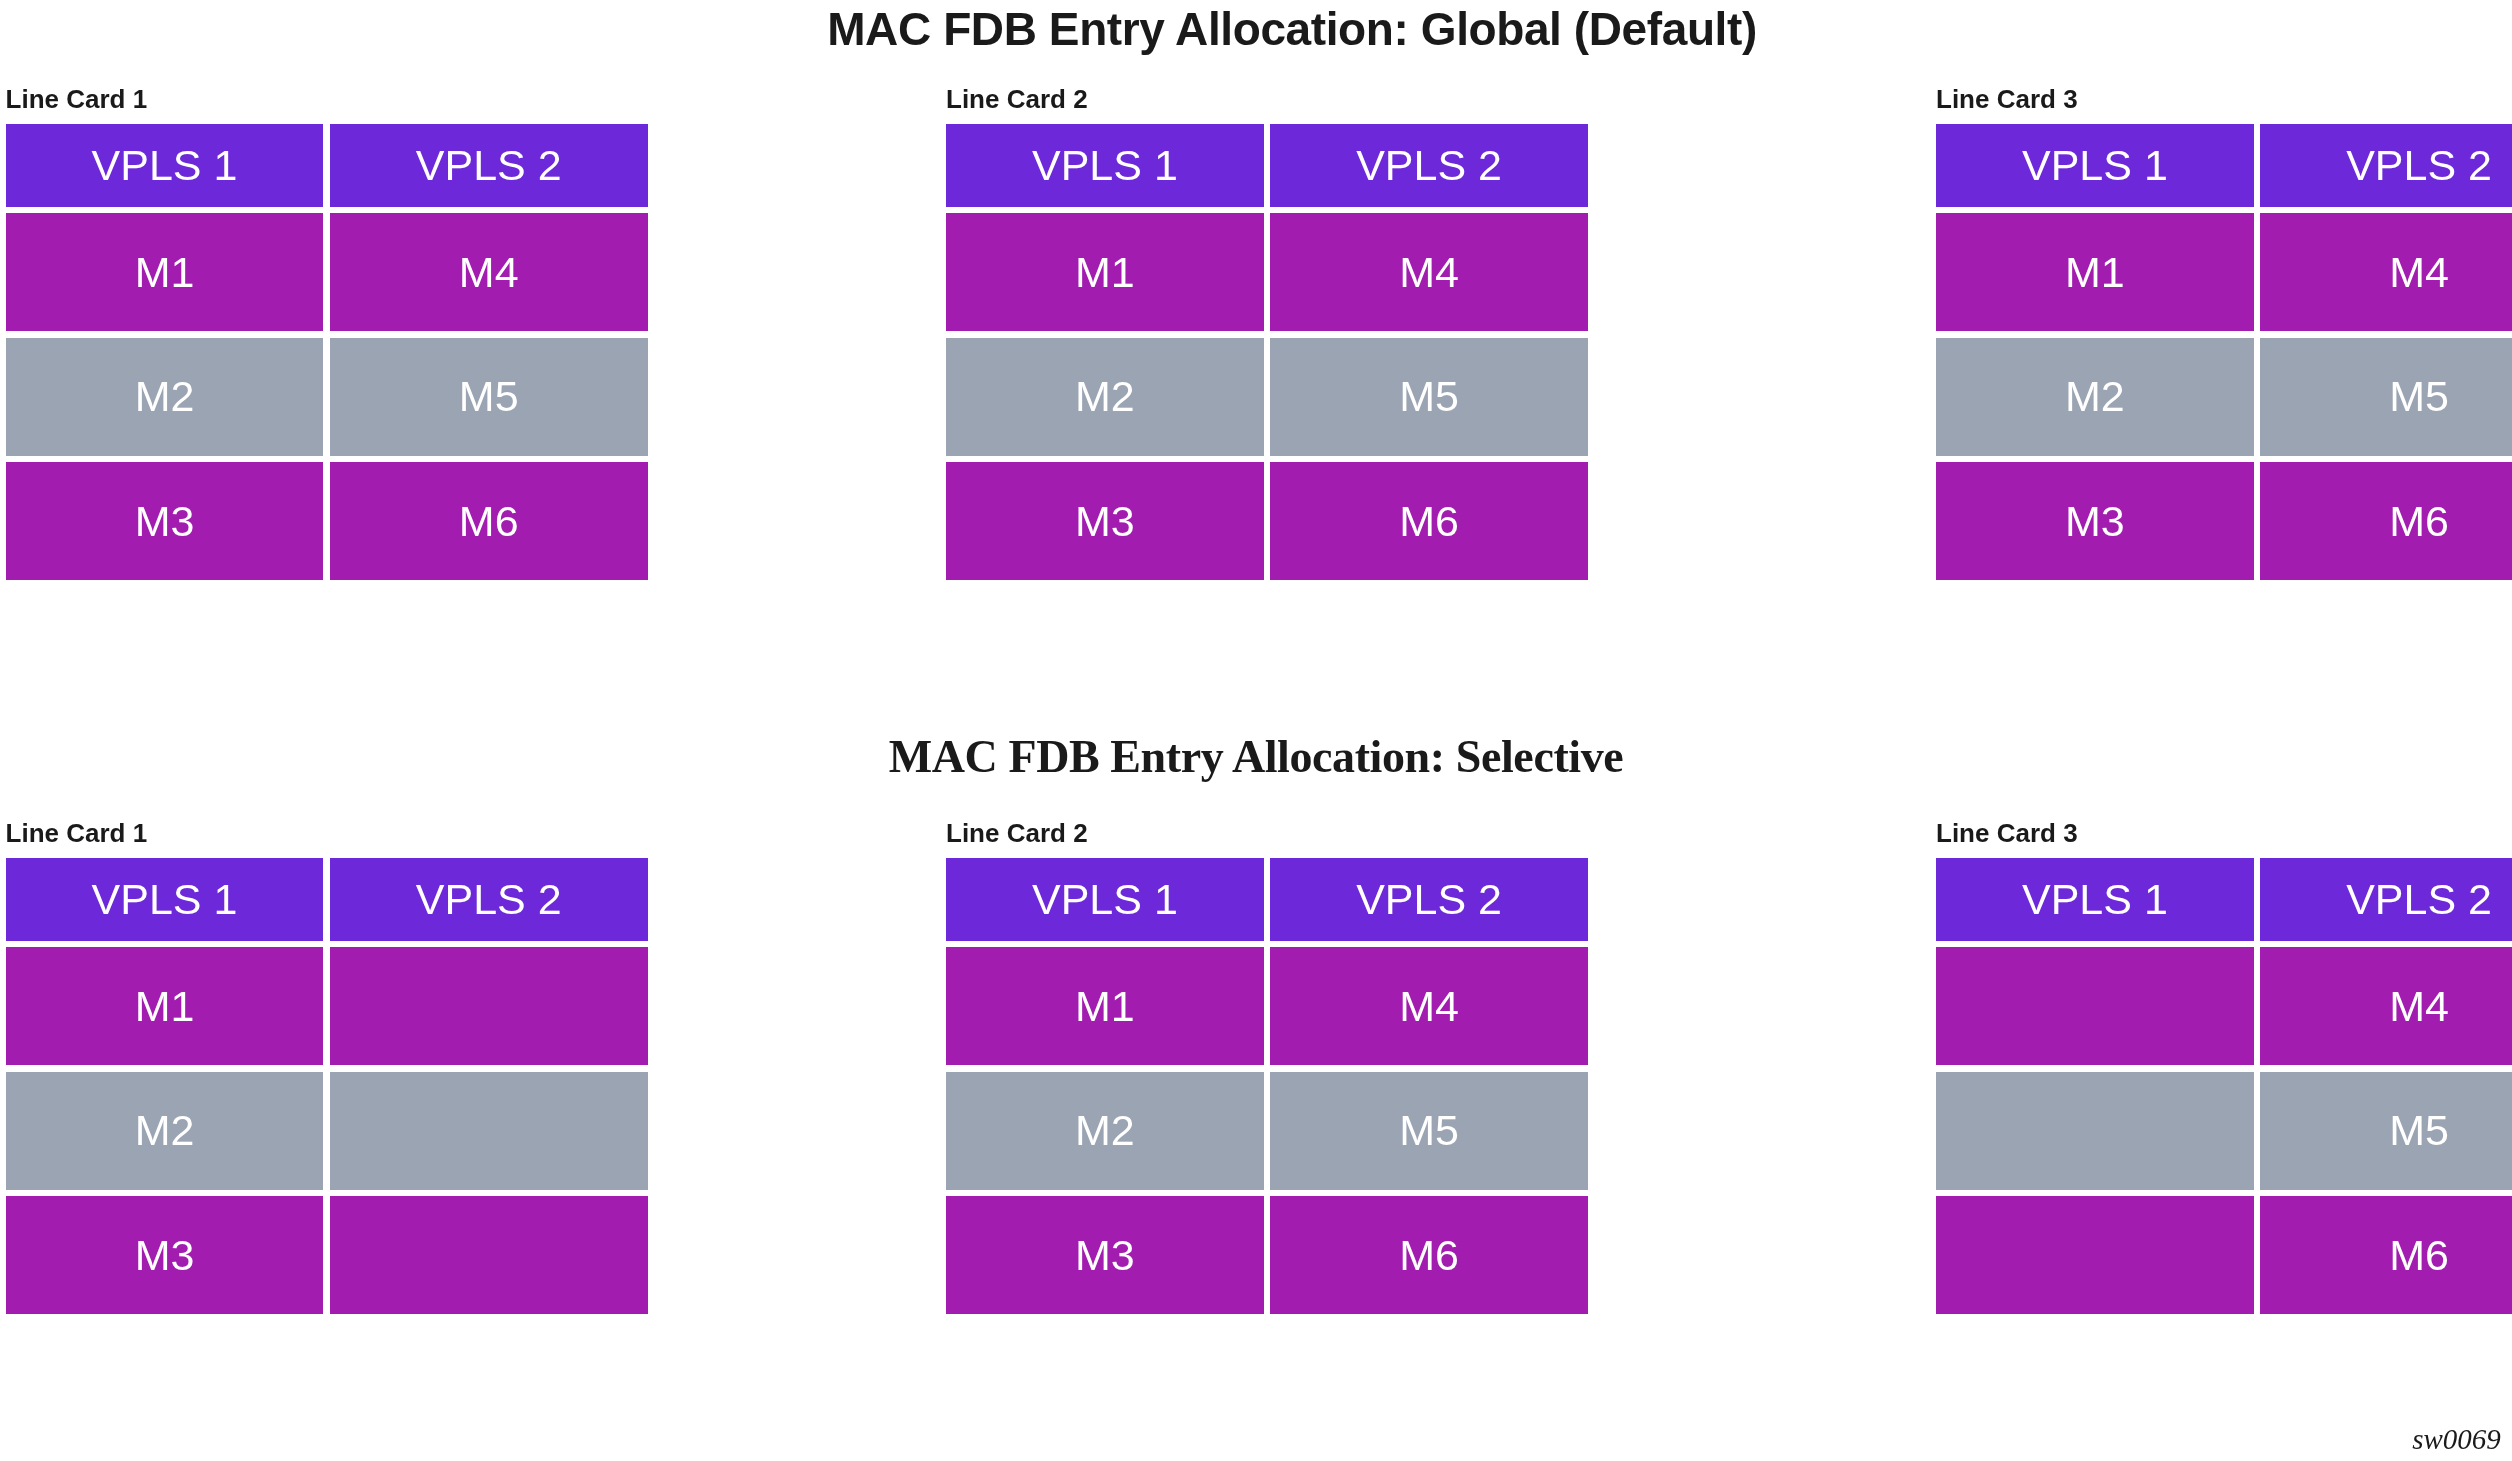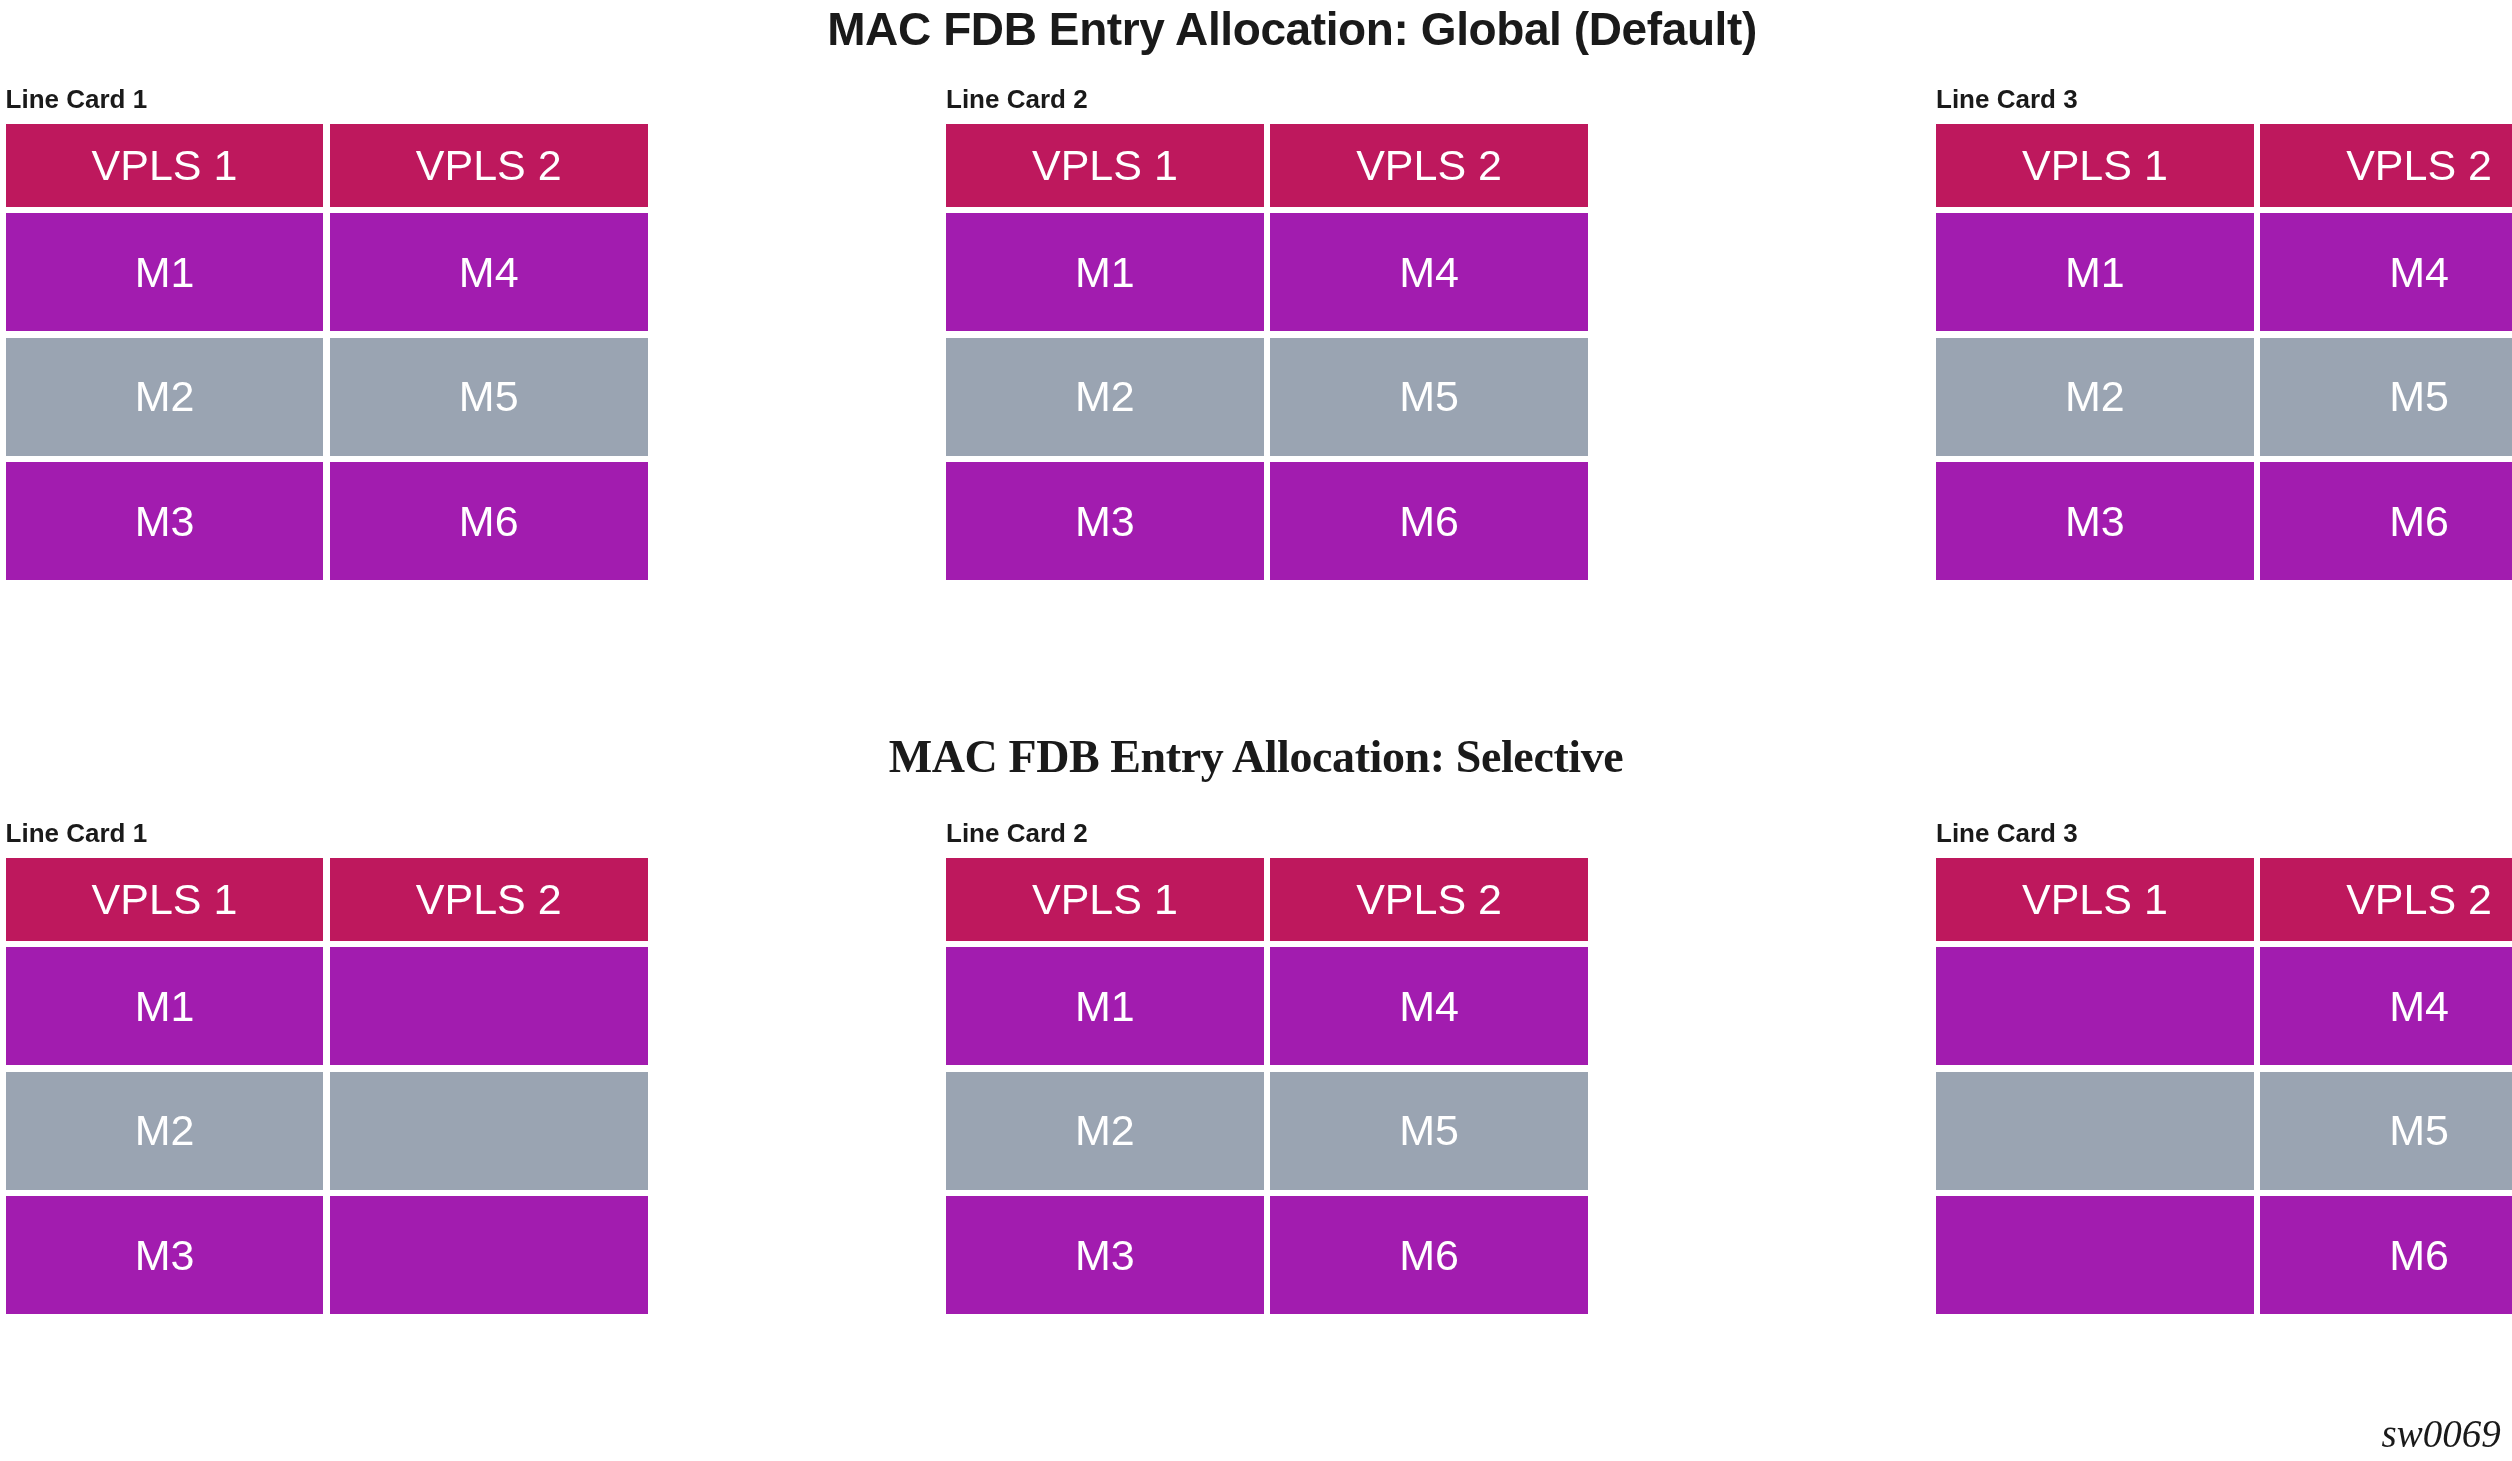--- a/index.html
+++ b/index.html
@@ -55,21 +55,21 @@
     display: flex;
     align-items: center;
     justify-content: center;
     color: #ffffff;
     font-size: 43px;
     font-weight: normal;
     line-height: 1;
     box-sizing: border-box;
   }
   .cell.head {
-    background: #be185d;
+    background: #6d28d9;
     height: 83px;
     font-size: 43px;
   }
   .cell.dark  { background: #a21caf; }
   .cell.light { background: #9aa4b2; text-align: center; }
   .cell.empty { color: transparent; }
 
   
   #card-g1, #card-s1 { left: 5.6px; }
   #card-g2, #card-s2 { left: 936px; padding-left: 10px; }
@@ -78,21 +78,21 @@
   
   #card-g1, #card-g2, #card-g3 { top: 74px; }
   #card-s1, #card-s2, #card-s3 { top: 808px; }
 
   #watermark {
     position: absolute;
     right: 11.2px;
     bottom: 4.8px;
     font-family: "Liberation Serif", serif;
     font-style: italic;
-    font-size: 39px;
+    font-size: 29px;
     color: #1a1a1a;
     white-space: nowrap;
   }
 </style>
 </head>
 <body>
 
 <div class="section-title" id="title-global">MAC FDB Entry Allocation: Global (Default)</div>
 
 <div class="card" id="card-g1">

